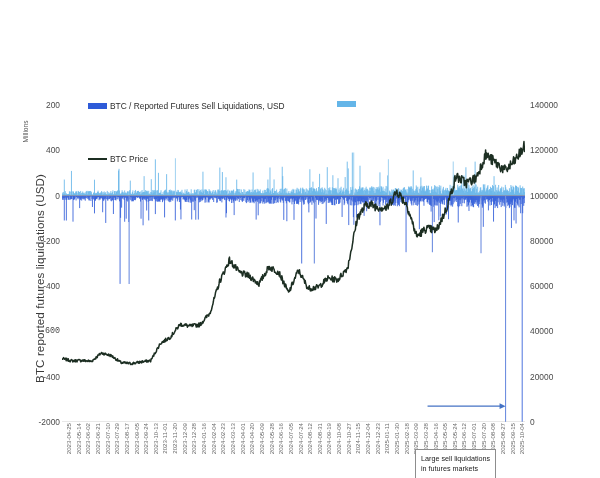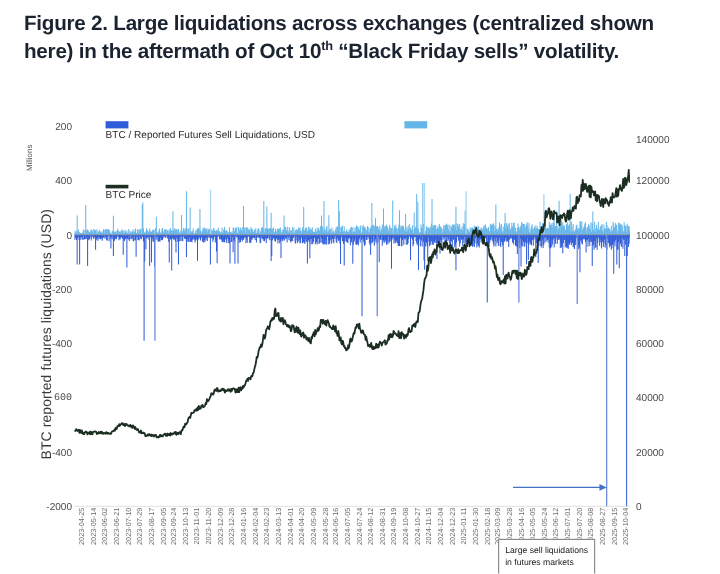--- a/index.html
+++ b/index.html
@@ -22,21 +22,21 @@
     color: #1b2330;
     letter-spacing: -0.2px;
   }
   .caption sup { font-size: 0.62em; vertical-align: super; line-height: 0; }
 
   
   .chart-area { position: absolute; left: 0; top: 92px; width: 600px; height: 386px; }
 
   
   .legend { position: absolute; left: 0; top: 0; width: 600px; height: 36px; }
-  .legend-item { position: absolute; display: flex; font-size: 8.4px; color:#2c2c2c; white-space: nowrap; flex-direction: column; }
+  .legend-item { position: absolute; display: flex; align-items: center; font-size: 8.4px; color:#2c2c2c; white-space: nowrap; }
   .lg-sell { left: 88px; top: 9px; }
   .lg-buy  { left: 337px; top: 9px; }
   .lg-price{ left: 88px; top: 22px; margin-top: 40px; }
   .swatch { width: 19px; height: 6px; margin-right: 3px; display:inline-block; }
   .swatch-line { width: 19px; height: 2.6px; margin-right: 3px; display:inline-block; }
 
   
   .y-axis-title {
     position: absolute;
     left: -96px; top: 180px;
@@ -104,21 +104,20 @@
     display: flex; align-items: center; gap: 4px;
   }
   .wm-mark { width: 22px; height: 22px; position: relative; }
   .wm-text { font-size: 15px; color: #b9b9b9; font-weight: bold; letter-spacing: 1px; }
 </style>
 </head>
 <body>
 
 <div id="root">
 
-  <div class="caption"><span>Figure 2. Large liquidations across exchanges (centralized shown here) in the aftermath of Oct 10</span><sup>th</sup><span> “Black Friday sells” volatility.</span></div>
 
   <div class="chart-area">
 
     <div class="legend">
       <div class="legend-item lg-sell">
         <span class="swatch" style="background:#2E5BD8"></span>
         <span>BTC / Reported Futures Sell Liquidations, USD</span>
       </div>
       <div class="legend-item lg-buy">
         <span class="swatch" style="background:#64B5E8"></span>
@@ -136,21 +135,21 @@
         <div class="ytick" style="top: 58.2857px;">400</div>
         <div class="ytick" style="top: 103.571px;">0</div>
         <div class="ytick" style="top: 148.857px;">-200</div>
         <div class="ytick" style="top: 194.143px;">-400</div>
         <div class="ytick" style="top: 239.429px; font-family: Liberation Mono, monospace;">-600</div>
         <div class="ytick" style="top: 284.714px;">-400</div>
         <div class="ytick" style="top: 330px;">-2000</div>
       </div>
 
     <div class="y-right-axis" id="y-right-axis">
-        <div class="ytick-r" style="top: 13px; margin-top: 11px;">140000</div>
+        <div class="ytick-r" style="top: 13px;">140000</div>
         <div class="ytick-r" style="top: 58.2857px;">120000</div>
         <div class="ytick-r" style="top: 103.571px;">100000</div>
         <div class="ytick-r" style="top: 148.857px;">80000</div>
         <div class="ytick-r" style="top: 194.143px;">60000</div>
         <div class="ytick-r" style="top: 239.429px;">40000</div>
         <div class="ytick-r" style="top: 284.714px;">20000</div>
         <div class="ytick-r" style="top: 330px;">0</div>
       </div>
 
     <div class="plot">

